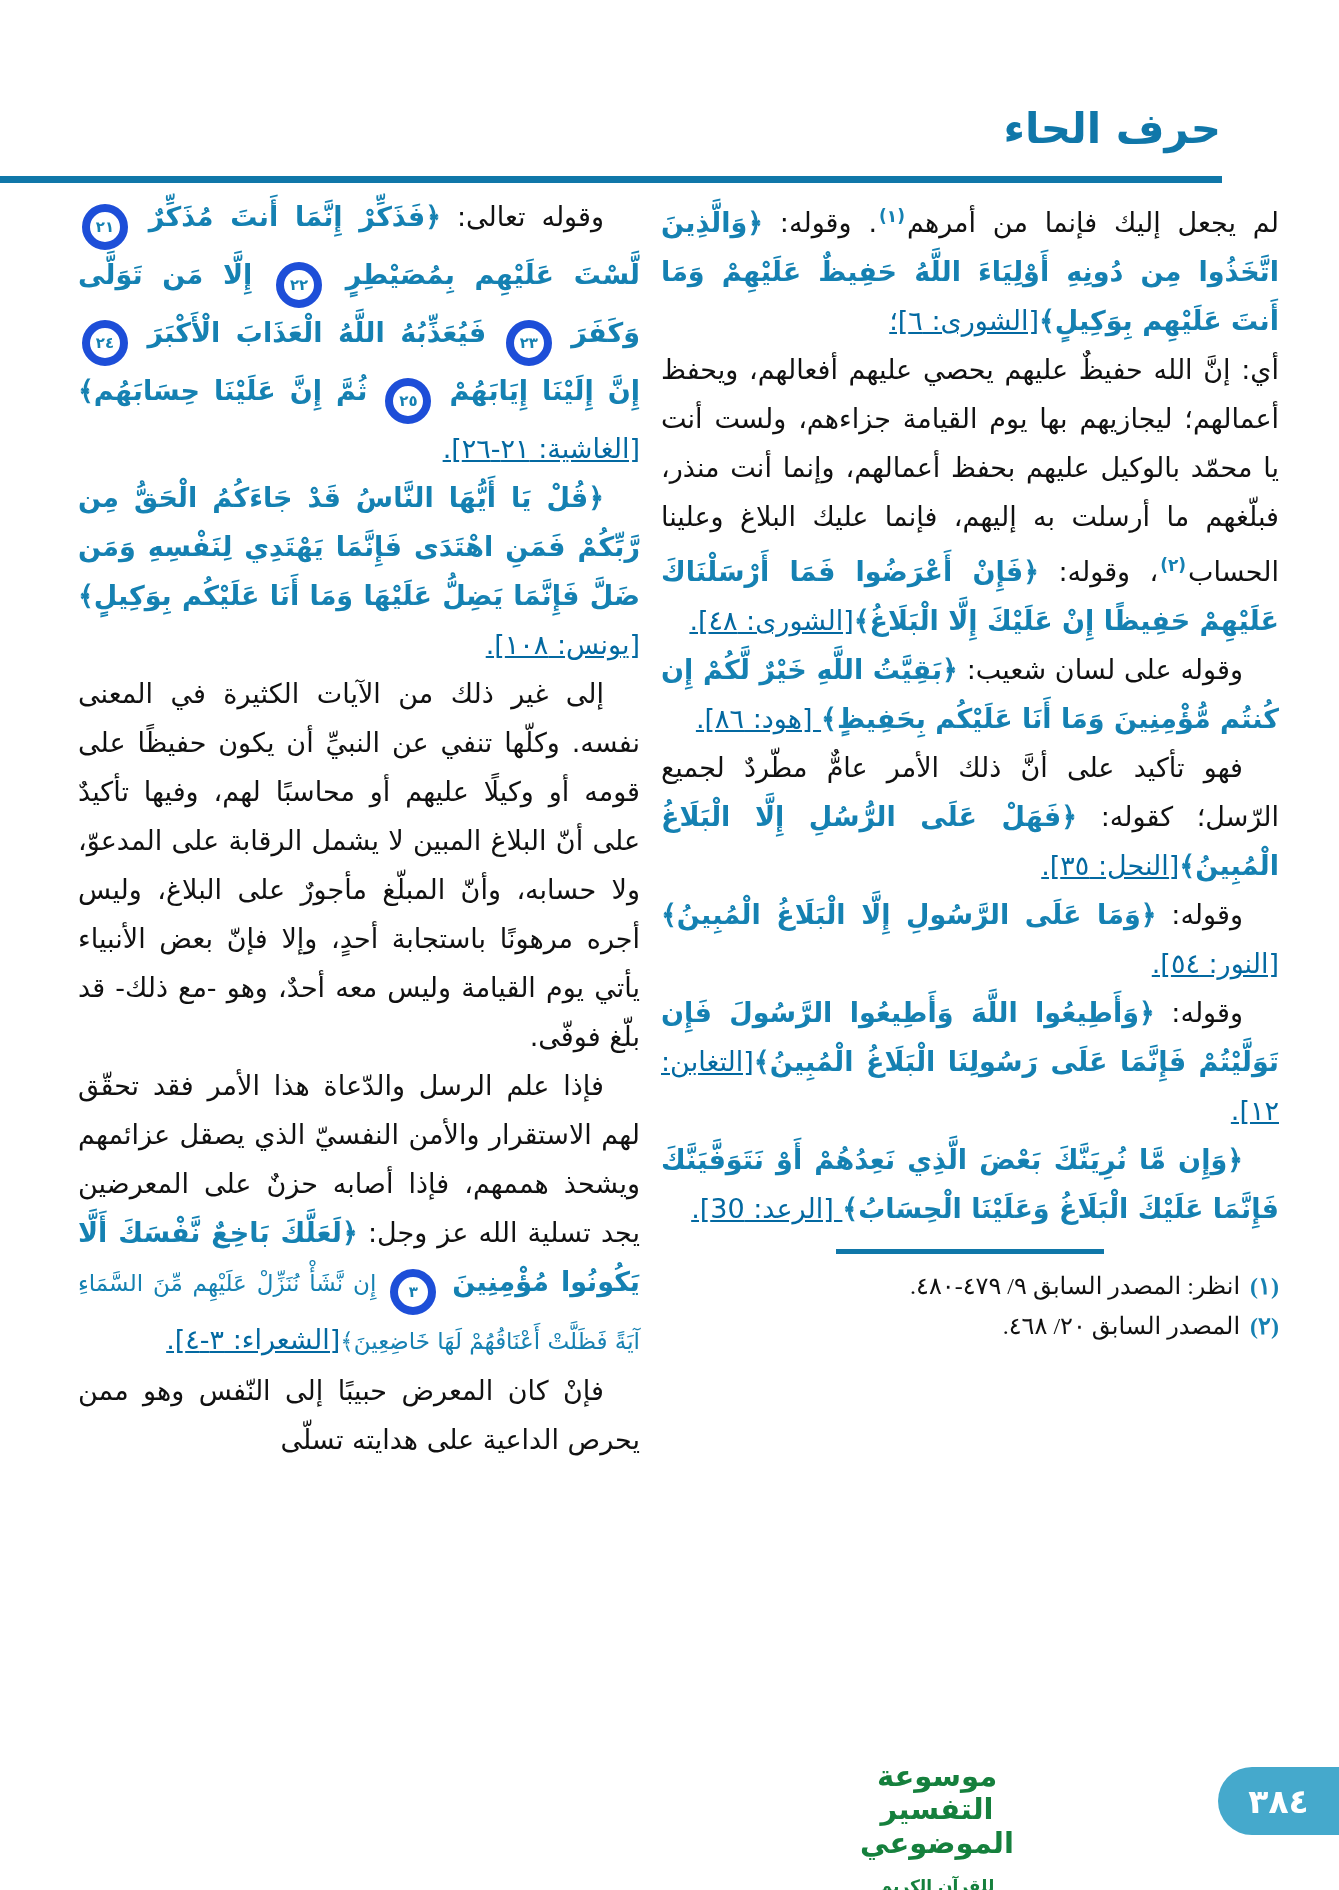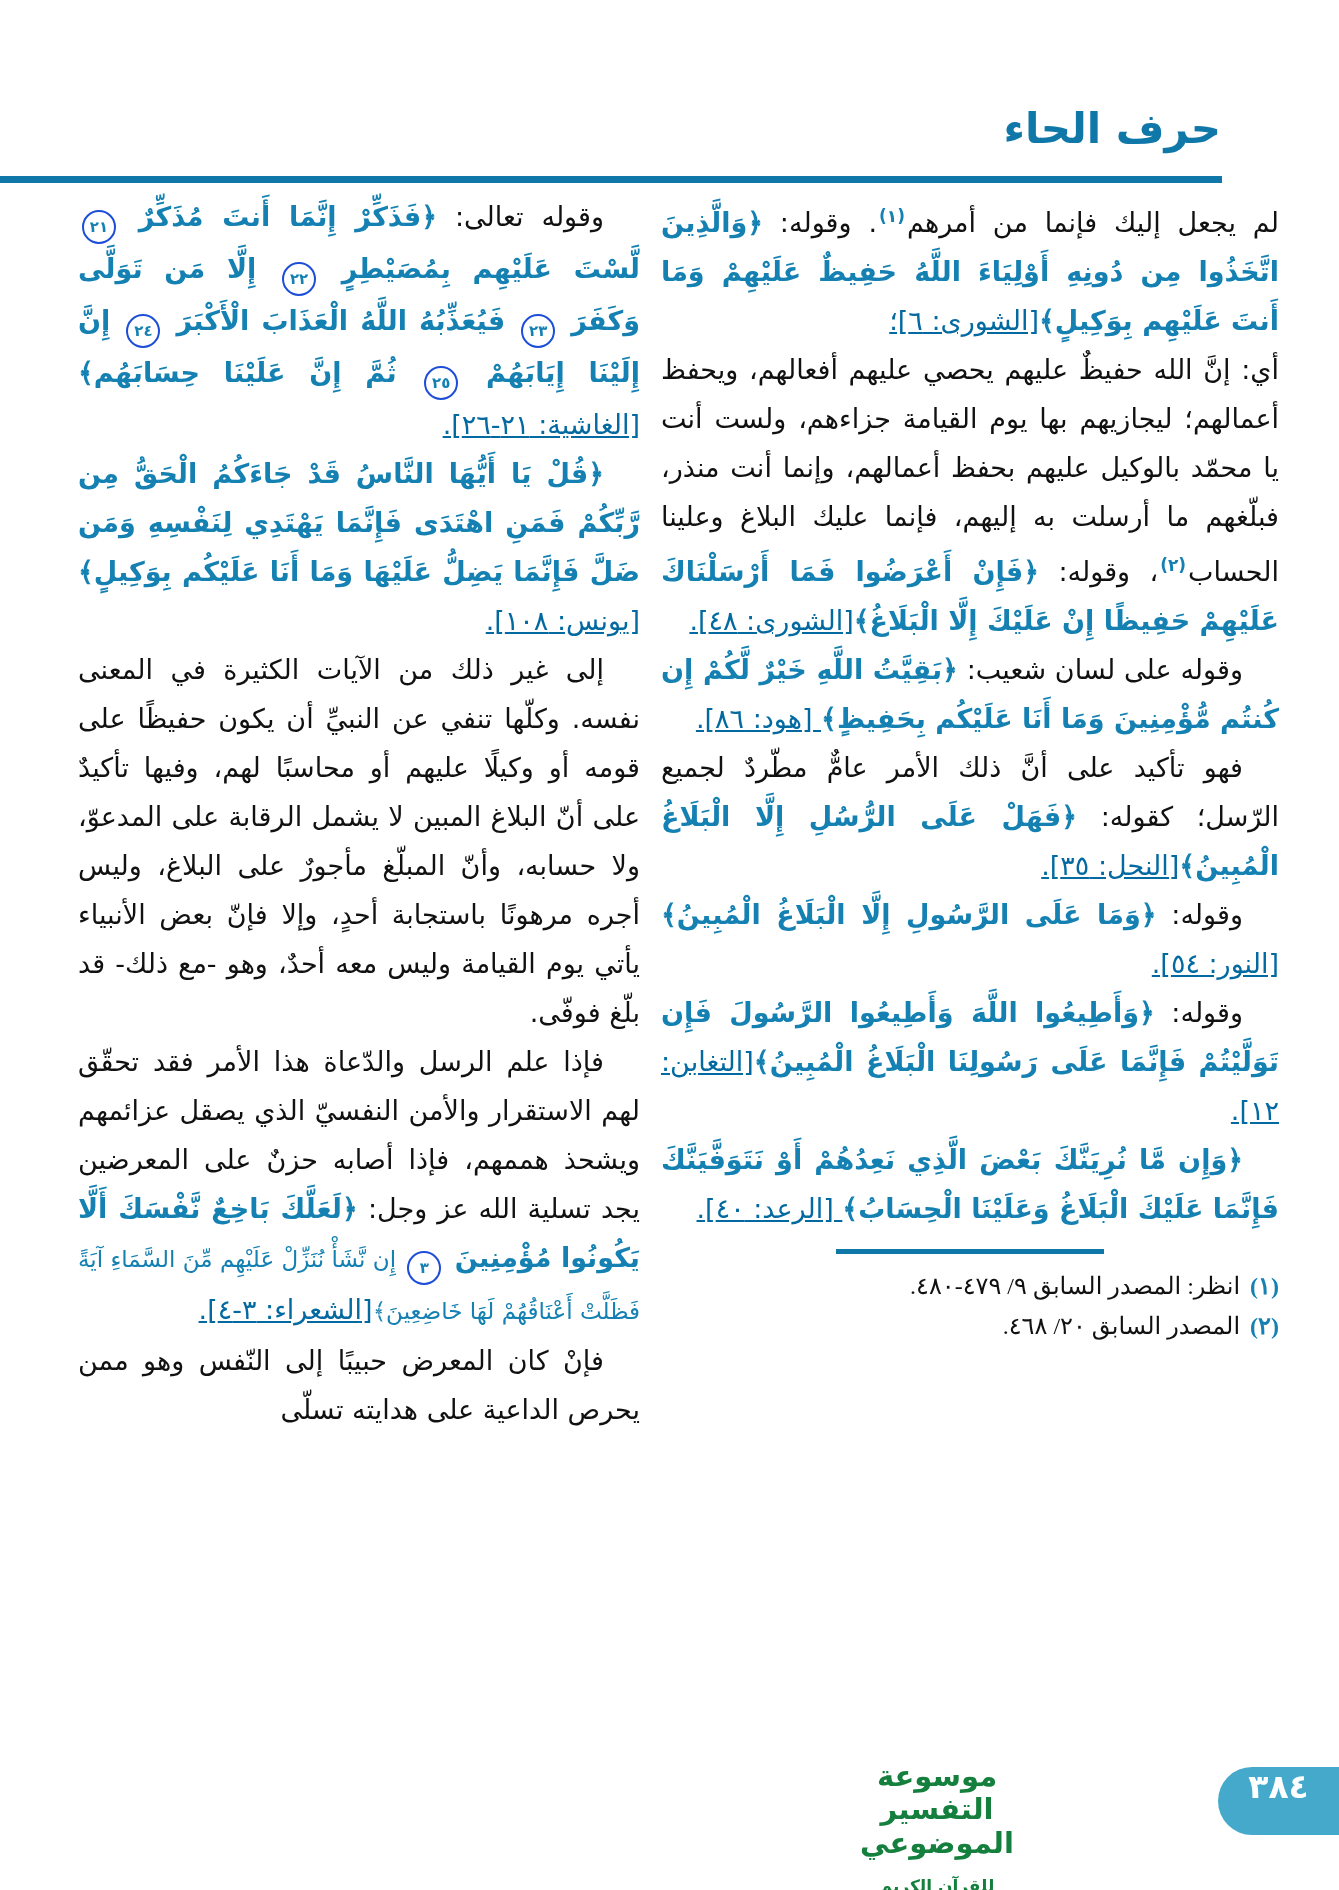--- a/index.html
+++ b/index.html
@@ -26,40 +26,40 @@
   .col-right{right:60px;width:618px;}
   .col-left{left:78px;width:562px;}
   .col p{margin:0;padding:0;}
   .indent{text-indent:36px;}
   .verse{color:#1581b2;font-weight:bold;}
   .verse-sm{color:#1581b2;font-weight:normal;font-size:23px;}
   .ref{color:#0369a1;text-decoration:underline;}
   .fnm{color:#1581b2;font-size:17px;vertical-align:super;font-weight:bold;padding:0 2px;}
   .ayah{
     display:inline-flex;align-items:center;justify-content:center;
-    min-width:30px;height:30px;border:2px solid #1d4ed8;border-radius:50%;
+    min-width:30px;height:30px;border:8px solid #1d4ed8;border-radius:50%;
     color:#1581b2;font-size:15px;font-weight:bold;margin:0 4px;vertical-align:-6px;
     line-height:30px;text-indent:0;
   }
   
   .fn-rule{width:268px;height:5px;background:#1077a9;margin:16px auto 12px auto;}
   .footnotes{font-size:24px;line-height:40px;font-family:Liberation Serif, serif;}
   .footnote{margin:0;}
   .footnote .fn-marker{color:#1581b2;font-weight:bold;margin-left:10px;}
   
   .logo{
     position:absolute;top:1760px;left:828px;width:218px;text-align:center;
     color:#15803d;line-height:1.15;
   }
   .logo-main{font-size:29px;font-weight:bold;letter-spacing:-1px;}
   .logo-sub{font-size:17px;font-weight:bold;margin-top:17px;}
   .page-badge{
     position:absolute;top:1767px;right:0;width:121px;height:68px;
     background:#45a9cc;border-radius:36px 0 0 36px;
-    display:flex;justify-content:center;
+    display:flex;align-items:center;justify-content:center;
     color:#ffffff;font-size:33px;font-weight:bold;
   }
 </style>
 </head>
 <body>
 
 <div class="chapter-title">حرف الحاء</div>
 <div class="header-rule"></div>
 
 <div class="col col-right">
@@ -68,21 +68,21 @@
   <p><span>أي: إنَّ الله حفيظٌ عليهم يحصي عليهم أفعالهم، ويحفظ أعمالهم؛ ليجازيهم بها يوم القيامة جزاءهم، ولست أنت يا محمّد بالوكيل عليهم بحفظ أعمالهم، وإنما أنت منذر، فبلّغهم ما أرسلت به إليهم، فإنما عليك البلاغ وعلينا الحساب</span><span class="fnm">(٢)</span><span>، وقوله: </span><span class="verse">﴿فَإِنْ أَعْرَضُوا فَمَا أَرْسَلْنَاكَ عَلَيْهِمْ حَفِيظًا إِنْ عَلَيْكَ إِلَّا الْبَلَاغُ﴾</span><span class="ref">[الشورى: ٤٨].</span></p>
 
   <p class="indent"><span>وقوله على لسان شعيب: </span><span class="verse">﴿بَقِيَّتُ اللَّهِ خَيْرٌ لَّكُمْ إِن كُنتُم مُّؤْمِنِينَ وَمَا أَنَا عَلَيْكُم بِحَفِيظٍ﴾</span><span class="ref"> [هود: ٨٦].</span></p>
 
   <p class="indent"><span>فهو تأكيد على أنَّ ذلك الأمر عامٌّ مطّردٌ لجميع الرّسل؛ كقوله: </span><span class="verse">﴿فَهَلْ عَلَى الرُّسُلِ إِلَّا الْبَلَاغُ الْمُبِينُ﴾</span><span class="ref">[النحل: ٣٥].</span></p>
 
   <p class="indent"><span>وقوله: </span><span class="verse">﴿وَمَا عَلَى الرَّسُولِ إِلَّا الْبَلَاغُ الْمُبِينُ﴾</span><span class="ref">[النور: ٥٤].</span></p>
 
   <p class="indent"><span>وقوله: </span><span class="verse">﴿وَأَطِيعُوا اللَّهَ وَأَطِيعُوا الرَّسُولَ فَإِن تَوَلَّيْتُمْ فَإِنَّمَا عَلَى رَسُولِنَا الْبَلَاغُ الْمُبِينُ﴾</span><span class="ref">[التغابن: ١٢].</span></p>
 
-  <p class="indent"><span class="verse">﴿وَإِن مَّا نُرِيَنَّكَ بَعْضَ الَّذِي نَعِدُهُمْ أَوْ نَتَوَفَّيَنَّكَ فَإِنَّمَا عَلَيْكَ الْبَلَاغُ وَعَلَيْنَا الْحِسَابُ﴾</span><span class="ref"> [الرعد: ٤٠].</span></p>
+  <p class="indent"><span class="verse">﴿وَإِن مَّا نُرِيَنَّكَ بَعْضَ الَّذِي نَعِدُهُمْ أَوْ نَتَوَفَّيَنَّكَ فَإِنَّمَا عَلَيْكَ الْبَلَاغُ وَعَلَيْنَا الْحِسَابُ﴾</span><span class="ref"> [الرعد: 30].</span></p>
 
   <div class="fn-rule"></div>
   <div class="footnotes">
     <p class="footnote"><span class="fn-marker">(١)</span><span>انظر: المصدر السابق ٩/ ٤٧٩-٤٨٠.</span></p>
     <p class="footnote"><span class="fn-marker">(٢)</span><span>المصدر السابق ٢٠/ ٤٦٨.</span></p>
   </div>
 </div>
 
 <div class="col col-left">
   <p class="indent"><span>وقوله تعالى: </span><span class="verse">﴿فَذَكِّرْ إِنَّمَا أَنتَ مُذَكِّرٌ </span><span class="ayah">٢١</span><span class="verse"> لَّسْتَ عَلَيْهِم بِمُصَيْطِرٍ </span><span class="ayah">٢٢</span><span class="verse"> إِلَّا مَن تَوَلَّى وَكَفَرَ </span><span class="ayah">٢٣</span><span class="verse"> فَيُعَذِّبُهُ اللَّهُ الْعَذَابَ الْأَكْبَرَ </span><span class="ayah">٢٤</span><span class="verse"> إِنَّ إِلَيْنَا إِيَابَهُمْ </span><span class="ayah">٢٥</span><span class="verse"> ثُمَّ إِنَّ عَلَيْنَا حِسَابَهُم﴾</span><span class="ref">[الغاشية: ٢١-٢٦].</span></p>

